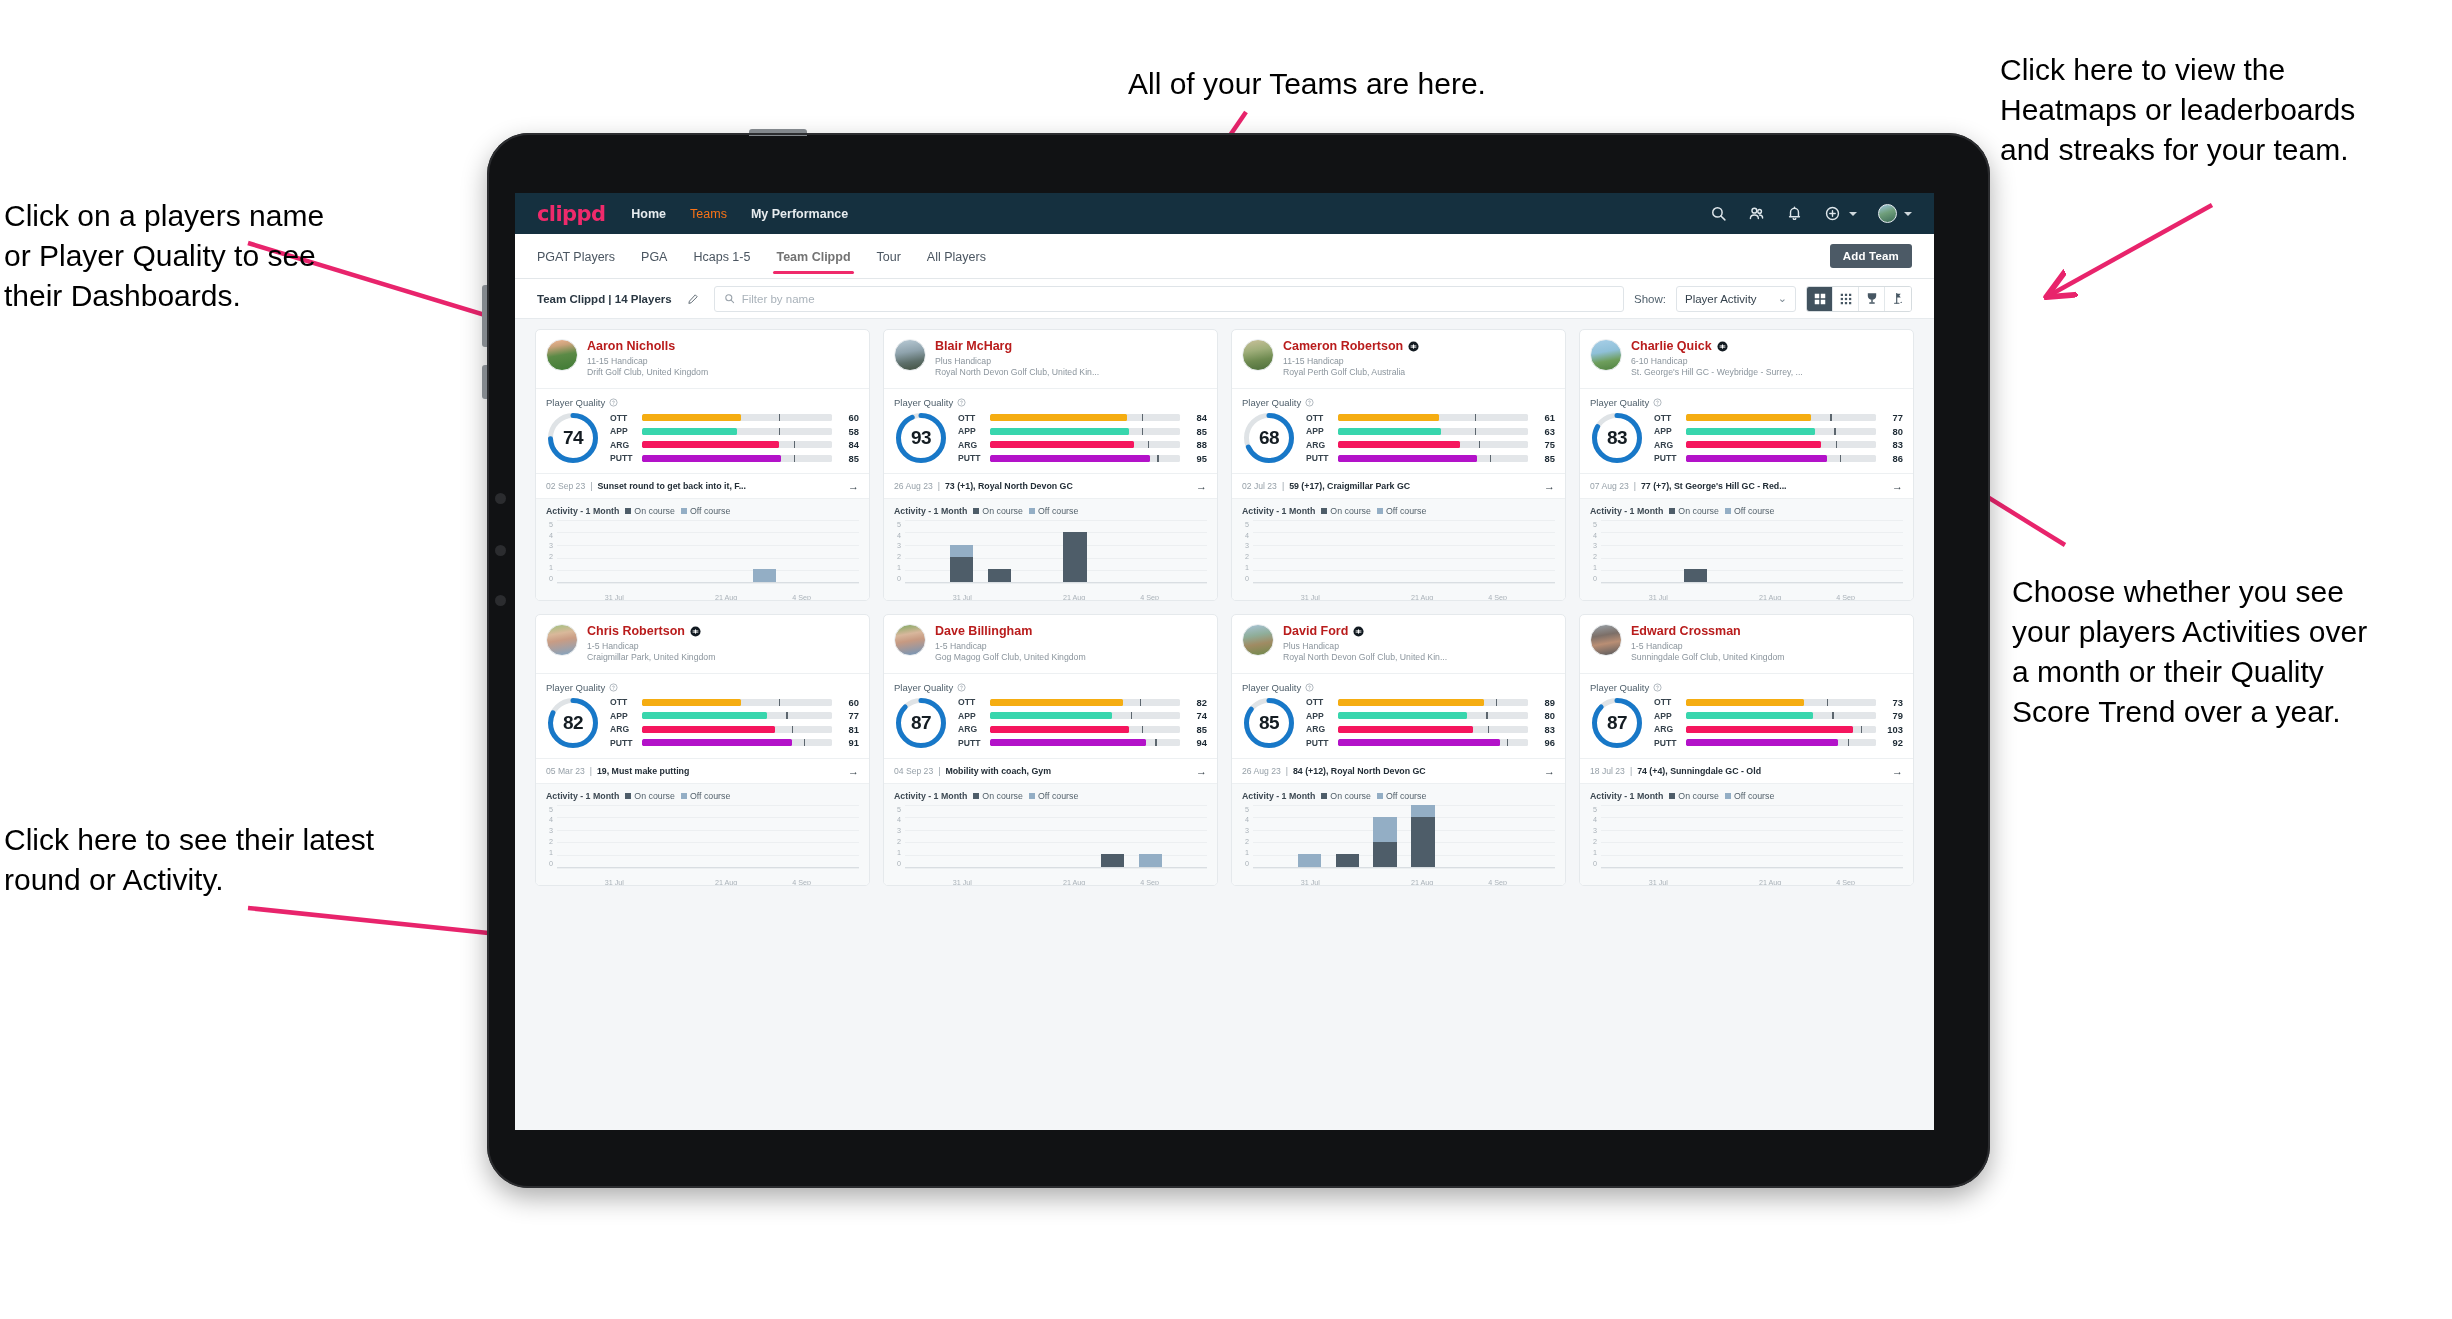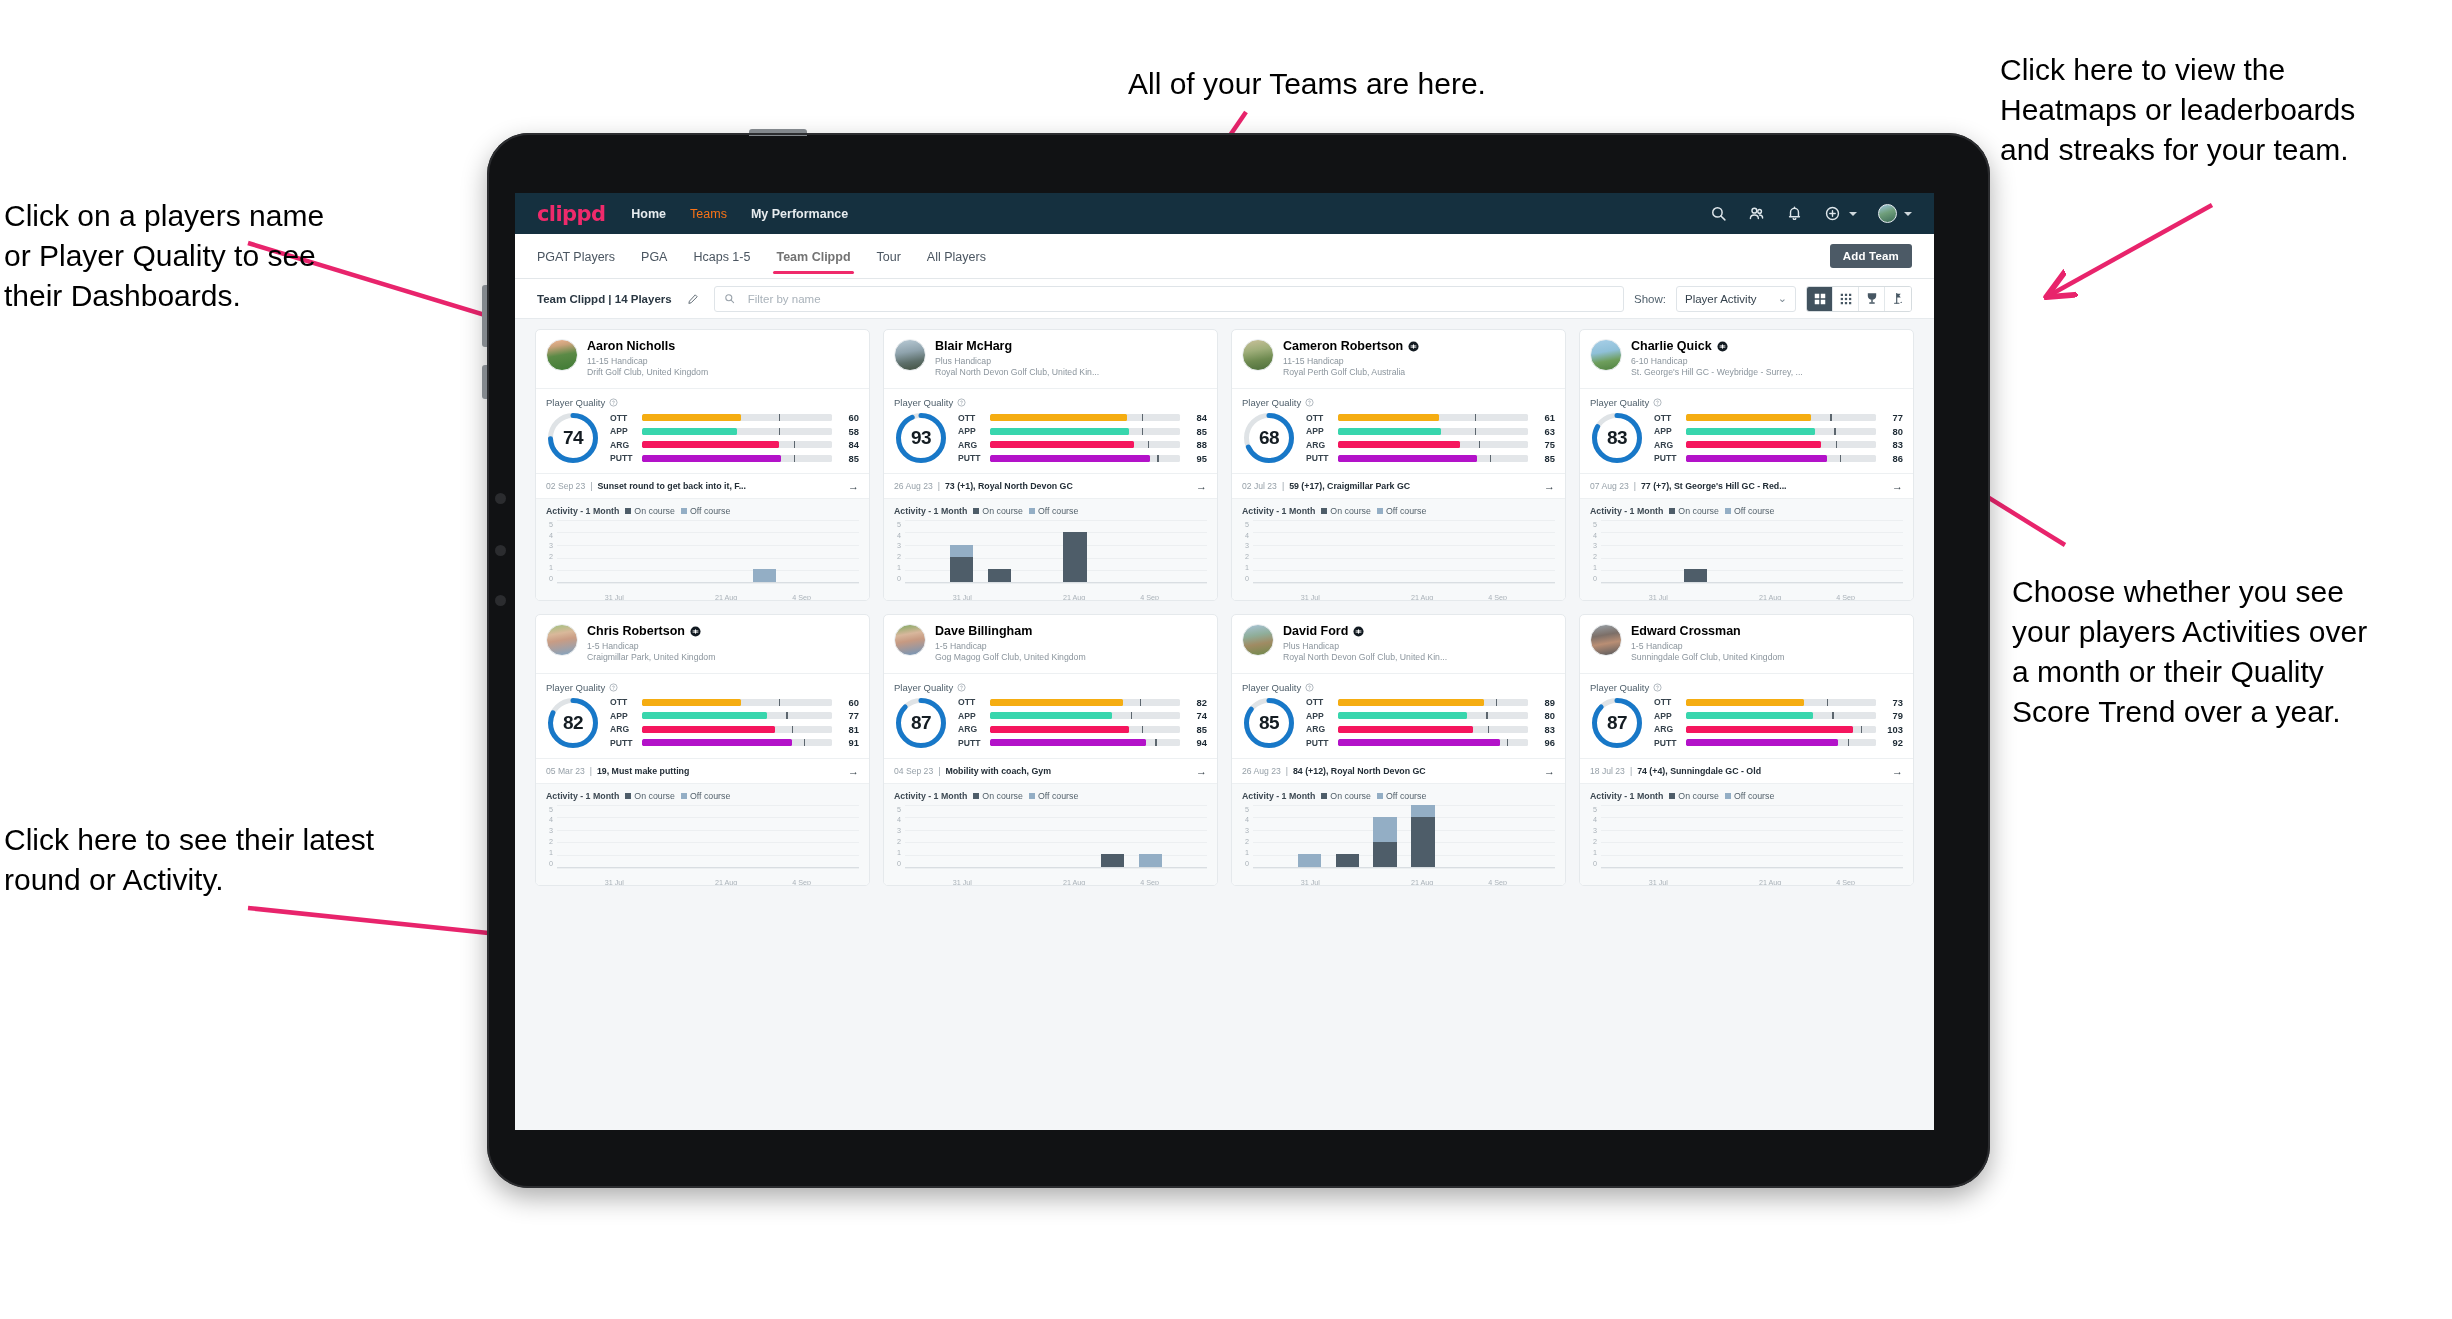--- a/index.html
+++ b/index.html
@@ -83,21 +83,21 @@
 
   
   .filterrow {
     height: 40px; background:#ffffff; border-bottom:1px solid #e6eaed;
     display:flex; align-items:center; padding: 0 22px; gap: 10px;
   }
   .teamlabel { font-size:11.5px; font-weight:700; color:#2a3742; white-space:nowrap;}
   .pencil-btn { width:22px;height:22px; display:flex;align-items:center;justify-content:center; }
   .search-box {
     flex: 1; height: 26px; border:1px solid #dfe4e8; border-radius:3px; background:#fff;
-    display:flex; align-items:center; gap:13px; padding: 0 9px;
+    display:flex; align-items:center; gap:7px; padding: 0 9px;
   }
   .search-box .ph { font-size: 11.5px; color:#a9b2ba; }
   .showlbl { font-size:11.5px; color:#50606c; }
   .select {
     width: 120px; height:26px; border:1px solid #dfe4e8; border-radius:3px; background:#fff;
     display:flex; align-items:center; padding:0 8px; font-size:11.5px; color:#35424d;
   }
   .select .cv { margin-left:auto; color:#7b8892; font-size:11px; }
   .viewtoggle { display:flex; border:1px solid #d6dcdf; border-radius:3px; overflow:hidden; height:26px;}
   .vt { width:26px; height:100%; display:flex;align-items:center;justify-content:center; background:#fff; border-right:1px solid #e2e7ea;}
@@ -107,21 +107,21 @@
   
   .gridwrap { padding: 10px 20px 0; }
   .cardgrid { display:grid; grid-template-columns: repeat(4, 1fr); gap: 13px; }
   .pcard { background:#fff; border:1px solid #e5e9ec; border-radius:5px; overflow:hidden; }
 
   .pc-head { display:flex; gap:9px; padding: 9px 10px 9px; align-items:flex-start; border-bottom:1px solid #edf0f2;}
   .pc-av {
     width:32px;height:32px;border-radius:50%; flex:none; border:1.5px solid #eceff1;
     background-size:cover;
   }
-  .pc-name { font-size:12.5px; font-weight:700; color:#000000; display:flex; align-items:center; gap:5px; line-height:1.15;}
+  .pc-name { font-size:12.5px; font-weight:700; color:#b91c1c; display:flex; align-items:center; gap:5px; line-height:1.15;}
   .badge-ic { width:11px;height:11px; flex:none;}
   .pc-sub { font-size:8.7px; color:#8b959d; margin-top:2.5px; line-height:1.32; }
 
   .pc-q { padding: 8px 10px 8px; border-bottom:1px solid #edf0f2;}
   .q-title { font-size:9.5px; color:#50606c; display:flex; align-items:center; gap:4px; margin-bottom:3px;}
   .q-body { display:flex; align-items:center; gap:10px; }
   .ring { position:relative; width:54px;height:54px; flex:none;}
   .ring svg { transform: rotate(-90deg); display:block; }
   .ring .val {
     position:absolute; inset:0; display:flex; align-items:center; justify-content:center;

